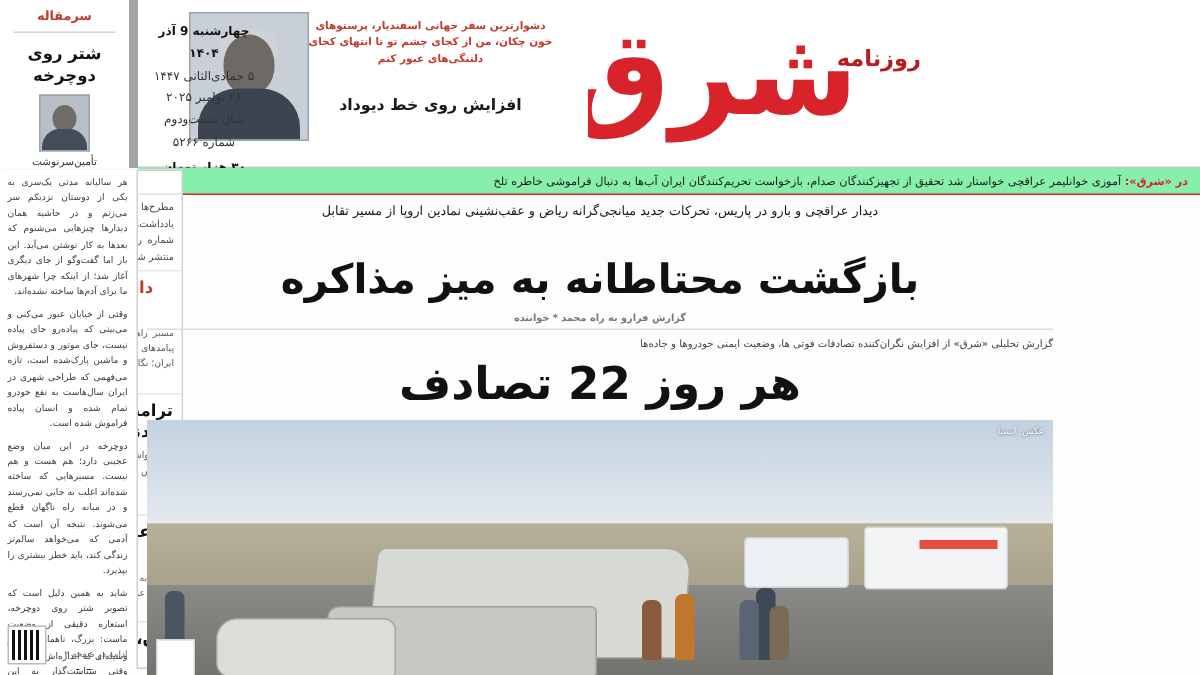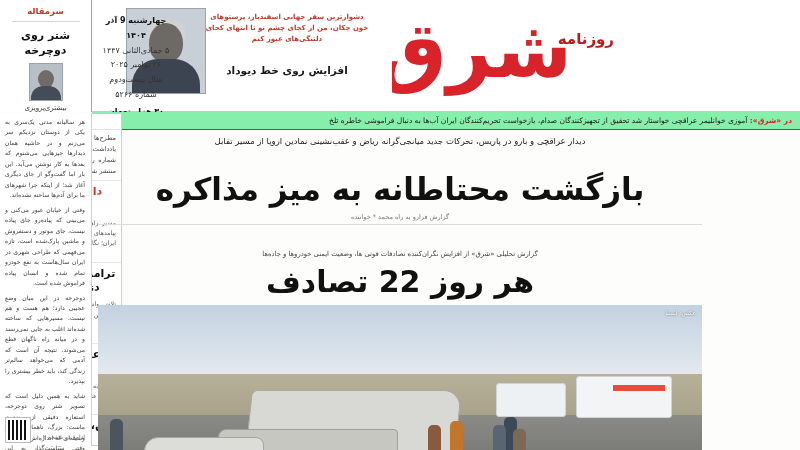--- a/index.html
+++ b/index.html
@@ -112,21 +112,21 @@
     line-height: 1.85;
   }
   .mh-dateblock .d-strong { color: #111; font-weight: bold; }
   .mh-dateblock .d-price { color: #111; font-weight: bold; padding-top: 2px; display:block; }
 
   
   .mh-opinion {
     position: absolute;
     left: 0; top: 0;
     width: 92px; height: 112px;
-    border-right: 1px solid #a3a3a3;
+    border-right: 6px solid #a3a3a3;
     background: #fff;
     text-align: center;
   }
   .mh-opinion .op-title {
     color: #c0392b;
     font-size: 8.5px;
     font-weight: bold;
     padding-top: 6px;
   }
   .mh-opinion .op-rule {
@@ -228,42 +228,41 @@
   }
 
   
   .main {
     position: absolute;
     right: 92px; top: 168px;
     width: 616px; height: 278px;
     padding: 0 6px;
   }
   .lead-head {
-    font-size: 31px;
+    font-size: 27px;
     font-weight: bold;
     color: #111;
     text-align: center;
     line-height: 1.25;
     padding: 2px 0 4px;
     letter-spacing: -0.5px;
   }
   .lead-byline {
     font-size: 6.5px;
     color: #777;
     text-align: center;
     padding-bottom: 3px;
     border-bottom: 1px solid #ddd;
+    font-weight: bold;
   }
   .second-kicker {
     font-size: 6.8px;
     color: #444;
-    text-align: center;
     padding: 4px 0 2px;
     line-height: 1.6;
-    margin-top: 20px;
   }
   .second-head {
     font-size: 30px;
     font-weight: bold;
     color: #111;
     text-align: center;
     line-height: 1.2;
     padding: 2px 0 5px;
     letter-spacing: -0.5px;
   }
@@ -405,21 +404,21 @@
     </div>
 
     <div class="mh-opinion">
       <div class="op-title">سرمقاله</div>
       <div class="op-rule"></div>
       <div class="op-head">شتر روی دوچرخه</div>
       <div class="op-photo">
         <div class="h"></div>
         <div class="b"></div>
       </div>
-      <div class="op-name">بیشتری‌پرویزی</div>
+      <div class="op-name">تأمین‌سرنوشت</div>
       <div class="op-rule2"></div>
       <div class="op-cat">حقوقی</div>
     </div>
   </div>
 
   <div class="redbar">
     <span class="rb-lead">در «شرق»:</span>
     <span>آموزی خوانلیمر    عراقچی خواستار شد تحقیق از تجهیزکنندگان صدام، بازخواست تحریم‌کنندگان ایران     آب‌ها به دنبال فراموشی خاطره تلخ</span>
   </div>
 

